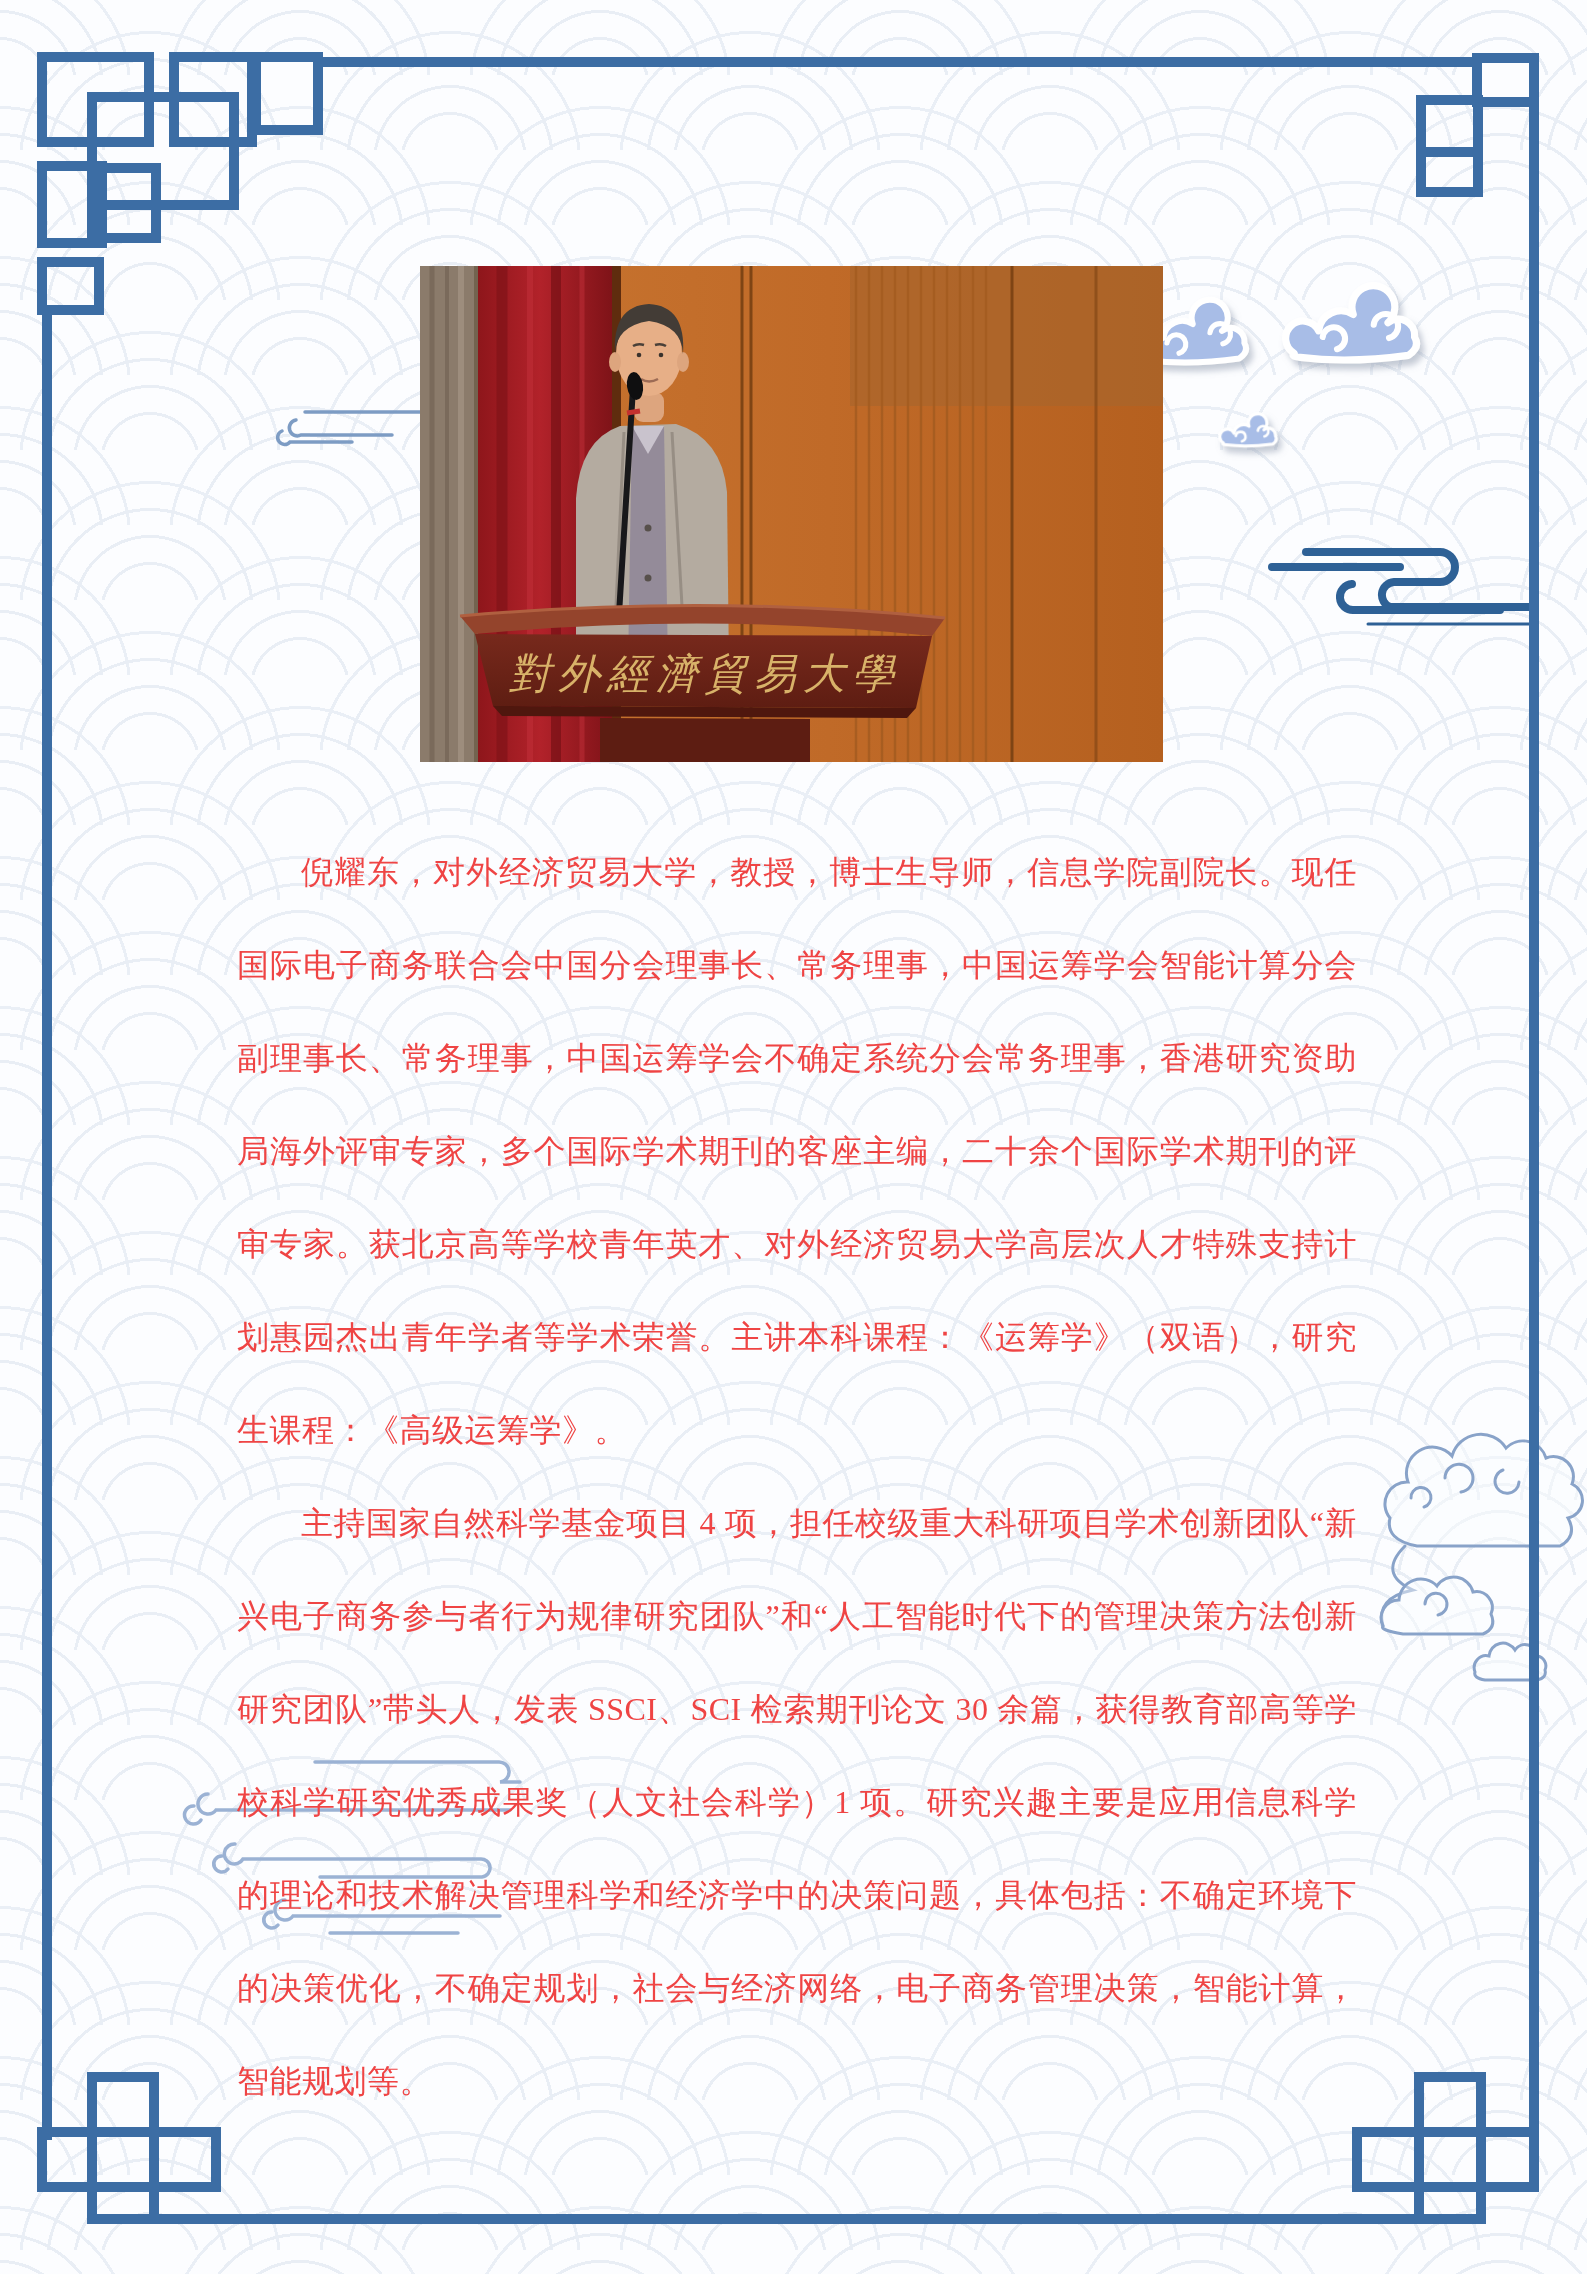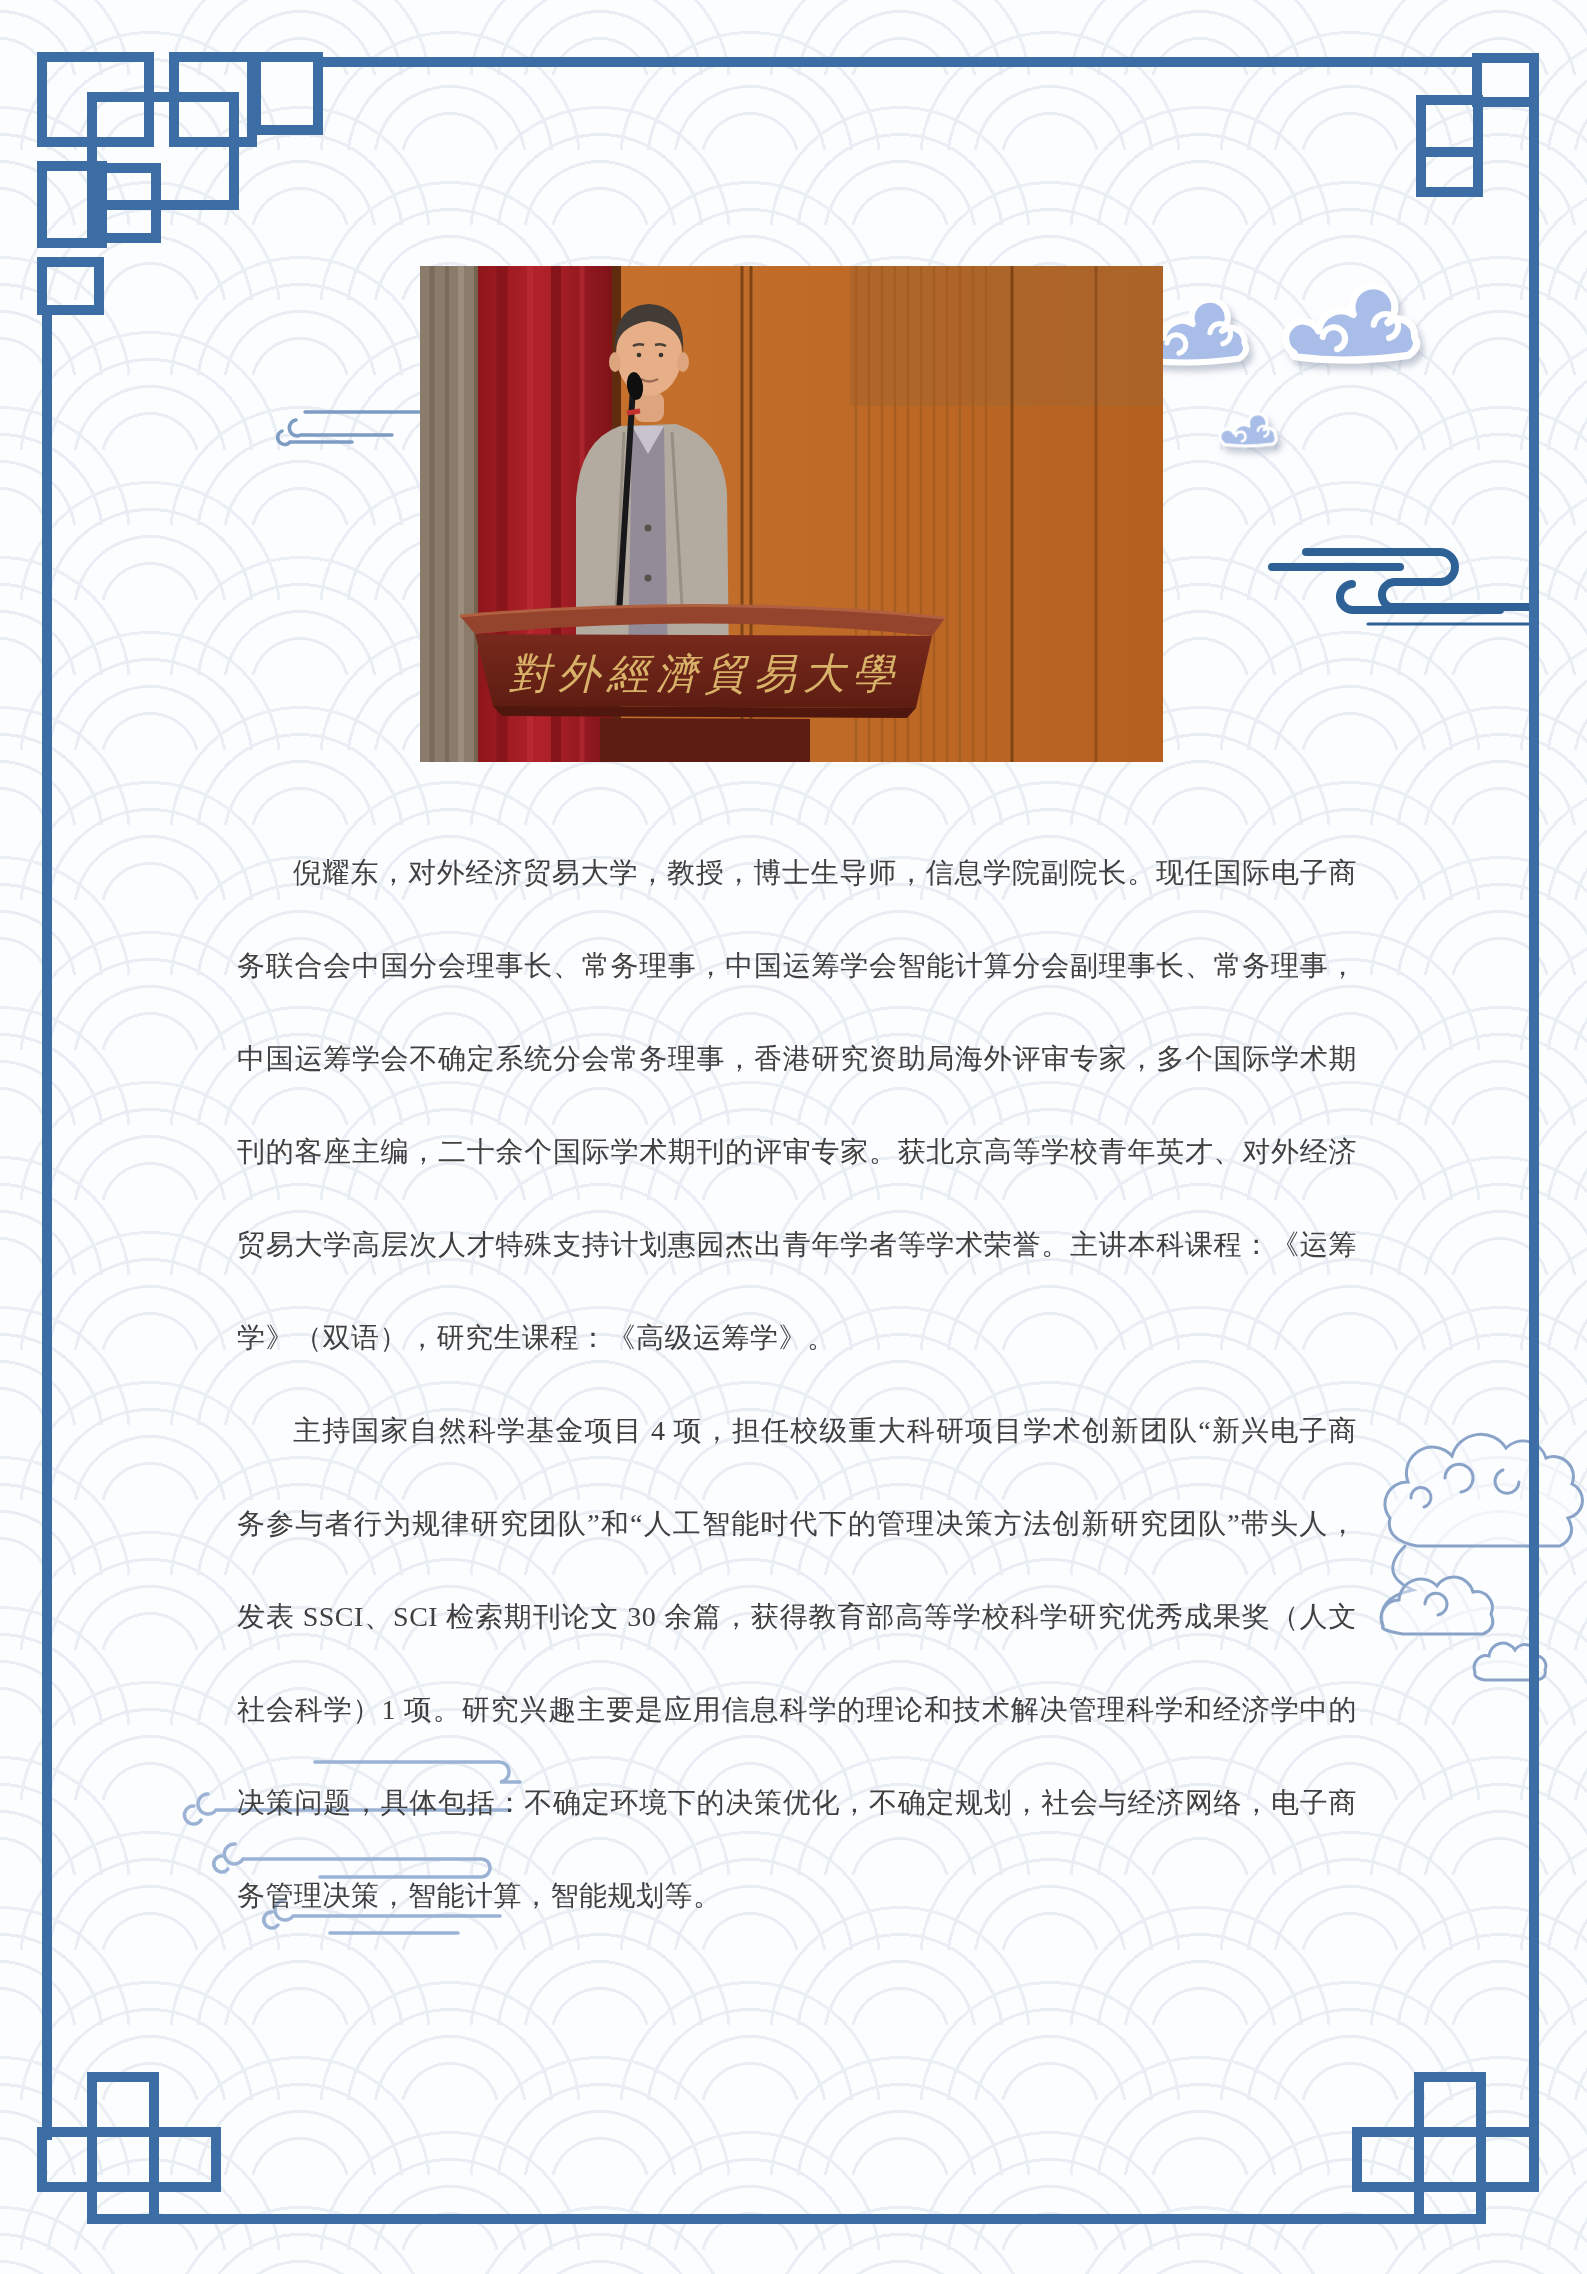--- a/index.html
+++ b/index.html
@@ -30,21 +30,21 @@
   .deco-layer{position:absolute;inset:0;z-index:2;pointer-events:none;}
   .frame-layer{position:absolute;inset:0;z-index:3;pointer-events:none;}
 
   .photo{
     position:absolute;left:420px;top:266px;width:743px;height:496px;z-index:4;
   }
   .photo svg{display:block;width:100%;height:100%;}
 
   .content{
     position:absolute;left:237px;top:826px;width:1120px;z-index:6;
-    font-size:28px;line-height:93px;color:#404040;
+    font-size:32px;line-height:93px;color:#ef4444;
     text-align:justify;letter-spacing:0.5px;
   }
   .content p{margin:0;text-indent:2em;}
 </style>
 </head>
 <body>
 
 <div class="page">
 
   <div class="wave-bg"></div>

